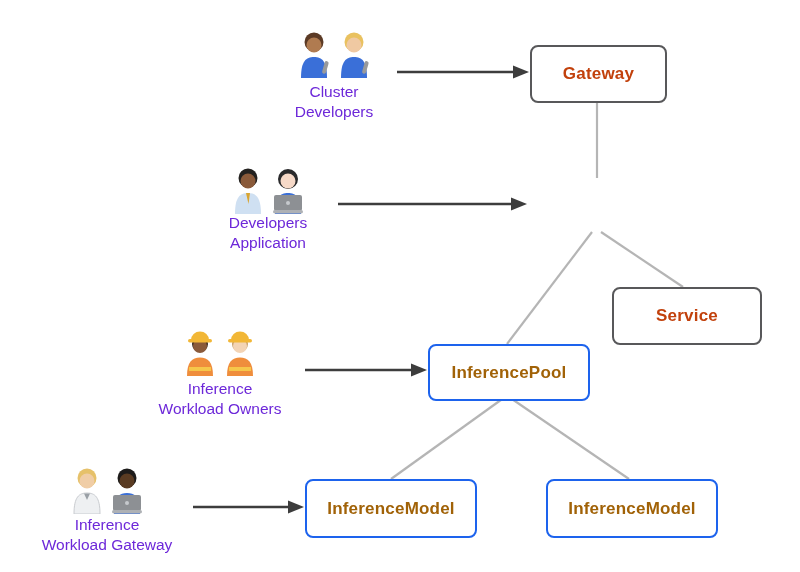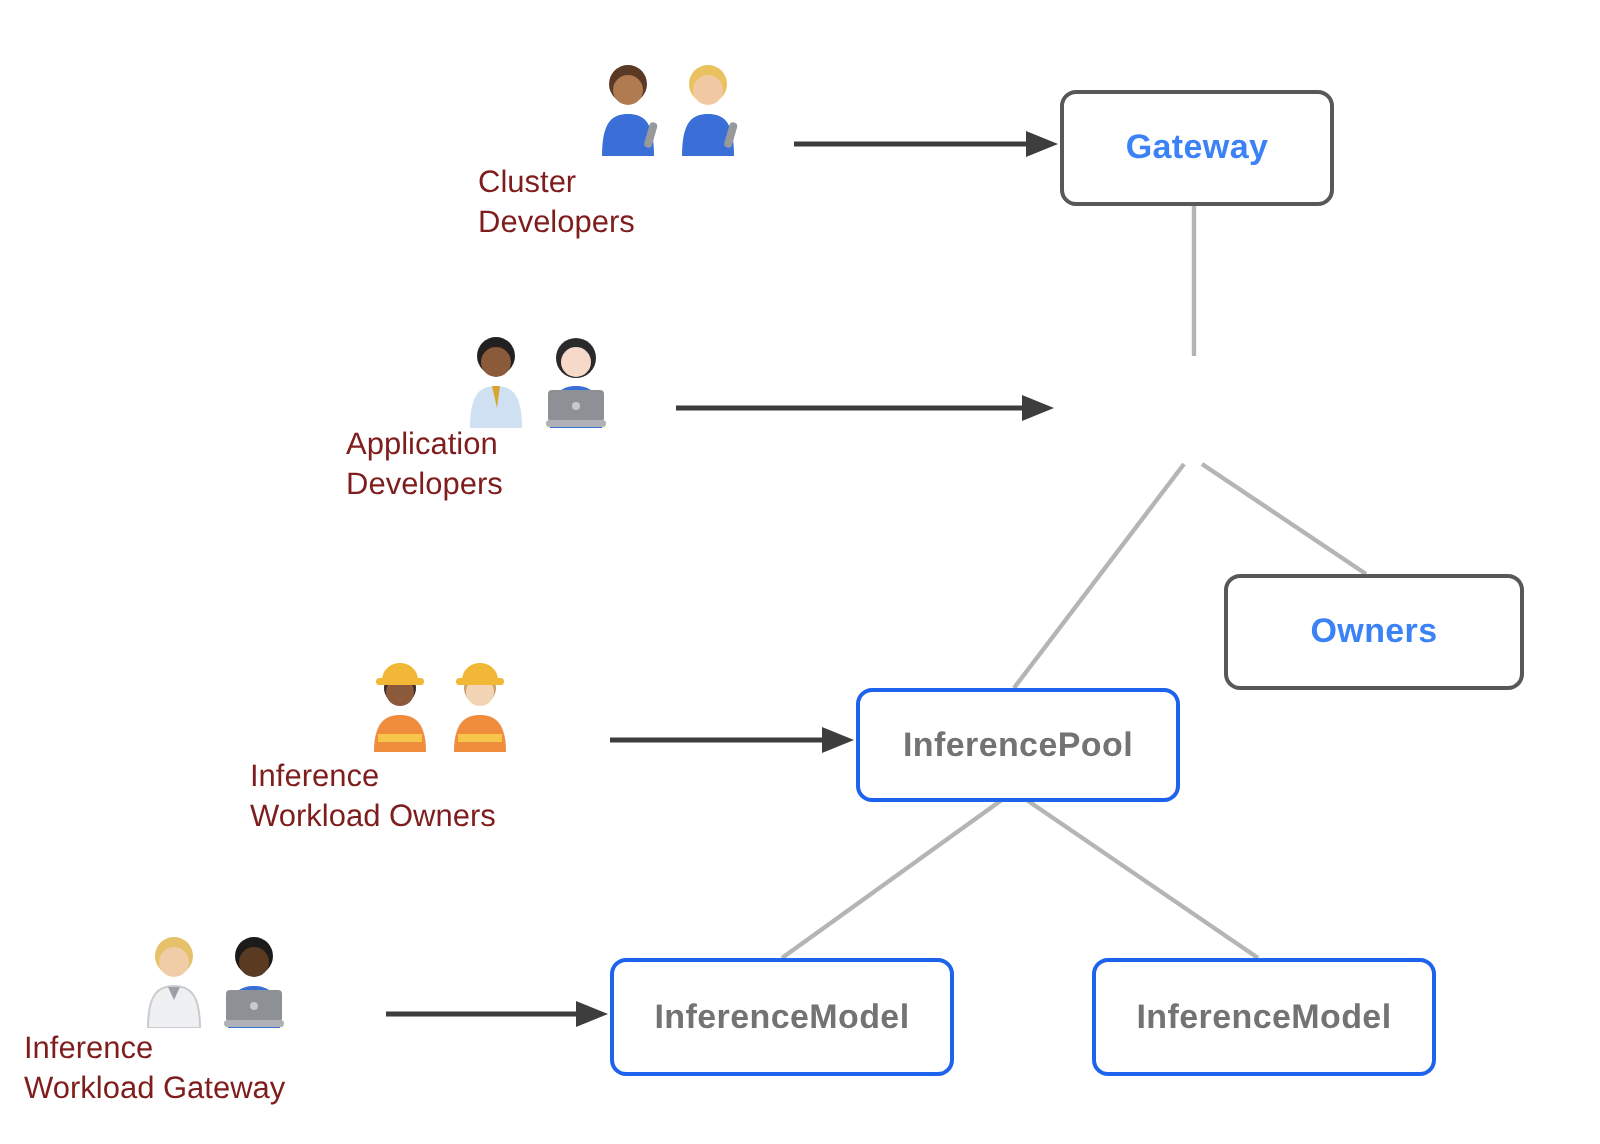--- a/index.html
+++ b/index.html
@@ -6,26 +6,26 @@
   .canvas{
     position:relative;width:800px;height:572px;background:#ffffff;overflow:hidden;
     font-family:"Liberation Sans","DejaVu Sans",sans-serif;
   }
   .wires{position:absolute;left:0;top:0;width:800px;height:572px;z-index:1;}
   .node{
     position:absolute;z-index:2;background:#ffffff;border-radius:8px;
     display:flex;align-items:center;justify-content:center;
     font-weight:bold;font-size:17px;letter-spacing:.2px;
   }
-  .node.dark{border:2.5px solid #58585a;color:#3b82f6;}
-  .node.blue{border:2.5px solid #1d63ed;color:#737373;}
+  .node.dark{border:2.5px solid #58585a;color:#c2410c;}
+  .node.blue{border:2.5px solid #1d63ed;color:#a16207;}
   .persona{position:absolute;z-index:2;}
   .persona-label{
-    position:absolute;z-index:2;width:190px;text-align:left;
-    font-size:15.5px;line-height:20px;color:#7f1d1d;
+    position:absolute;z-index:2;width:190px;text-align:center;
+    font-size:15.5px;line-height:20px;color:#6d28d9;
   }
   .icon-pair{display:block;}
 </style>
 </head>
 <body>
 
 <div class="canvas">
 
   <svg class="wires" viewBox="0 0 800 572" xmlns="http://www.w3.org/2000/svg">
 
@@ -48,21 +48,21 @@
       <polygon points="288,500.5 304,507 288,513.5" stroke="none"></polygon>
     </g>
   </svg>
 
   <div class="node dark" style="left:530px;top:45px;width:133px;height:54px;">
     <span>Gateway</span>
   </div>
 
 
   <div class="node dark" style="left:612px;top:287px;width:146px;height:54px;">
-    <span>Owners</span>
+    <span>Service</span>
   </div>
 
   <div class="node blue" style="left:428px;top:344px;width:158px;height:53px;">
     <span>InferencePool</span>
   </div>
 
   <div class="node blue" style="left:305px;top:479px;width:168px;height:55px;">
     <span>InferenceModel</span>
   </div>
 
@@ -95,22 +95,22 @@
       <path d="M18,27 L22,27 L20.5,38 Z" fill="#d9a531"></path>
       <circle cx="60" cy="13" r="10" fill="#2a2a2c"></circle>
       <circle cx="60" cy="15" r="7.5" fill="#f6d9c8"></circle>
       <path d="M47,48 C47,31 52,27 60,27 C68,27 73,31 73,48 Z" fill="#3a6fd8"></path>
       <rect x="46" y="29" width="28" height="16" rx="2" fill="#8d9094"></rect>
       <rect x="45" y="44" width="30" height="3.5" rx="1.75" fill="#aeb1b5"></rect>
       <circle cx="60" cy="37" r="2" fill="#c6c9cd"></circle>
     </svg>
   </div>
   <div class="persona-label" style="left:173px;top:213px;">
+    <div>Developers</div>
     <div>Application</div>
-    <div>Developers</div>
   </div>
 
   <div class="persona" style="left:180px;top:328px;">
     <svg class="icon-pair" width="80" height="48" viewBox="0 0 80 48">
       <circle cx="20" cy="16" r="8" fill="#3a2a20"></circle>
       <circle cx="20" cy="18" r="7" fill="#8a5a3a"></circle>
       <path d="M11,12 a9,8.5 0 0 1 18,0 Z" fill="#f2b736"></path>
       <rect x="8" y="11" width="24" height="3.5" rx="1.75" fill="#f2b736"></rect>
       <path d="M7,48 C7,34 12,29.5 20,29.5 C28,29.5 33,34 33,48 Z" fill="#ef8d3c"></path>
       <rect x="9" y="39" width="22" height="4" fill="#f6c64a"></rect>

